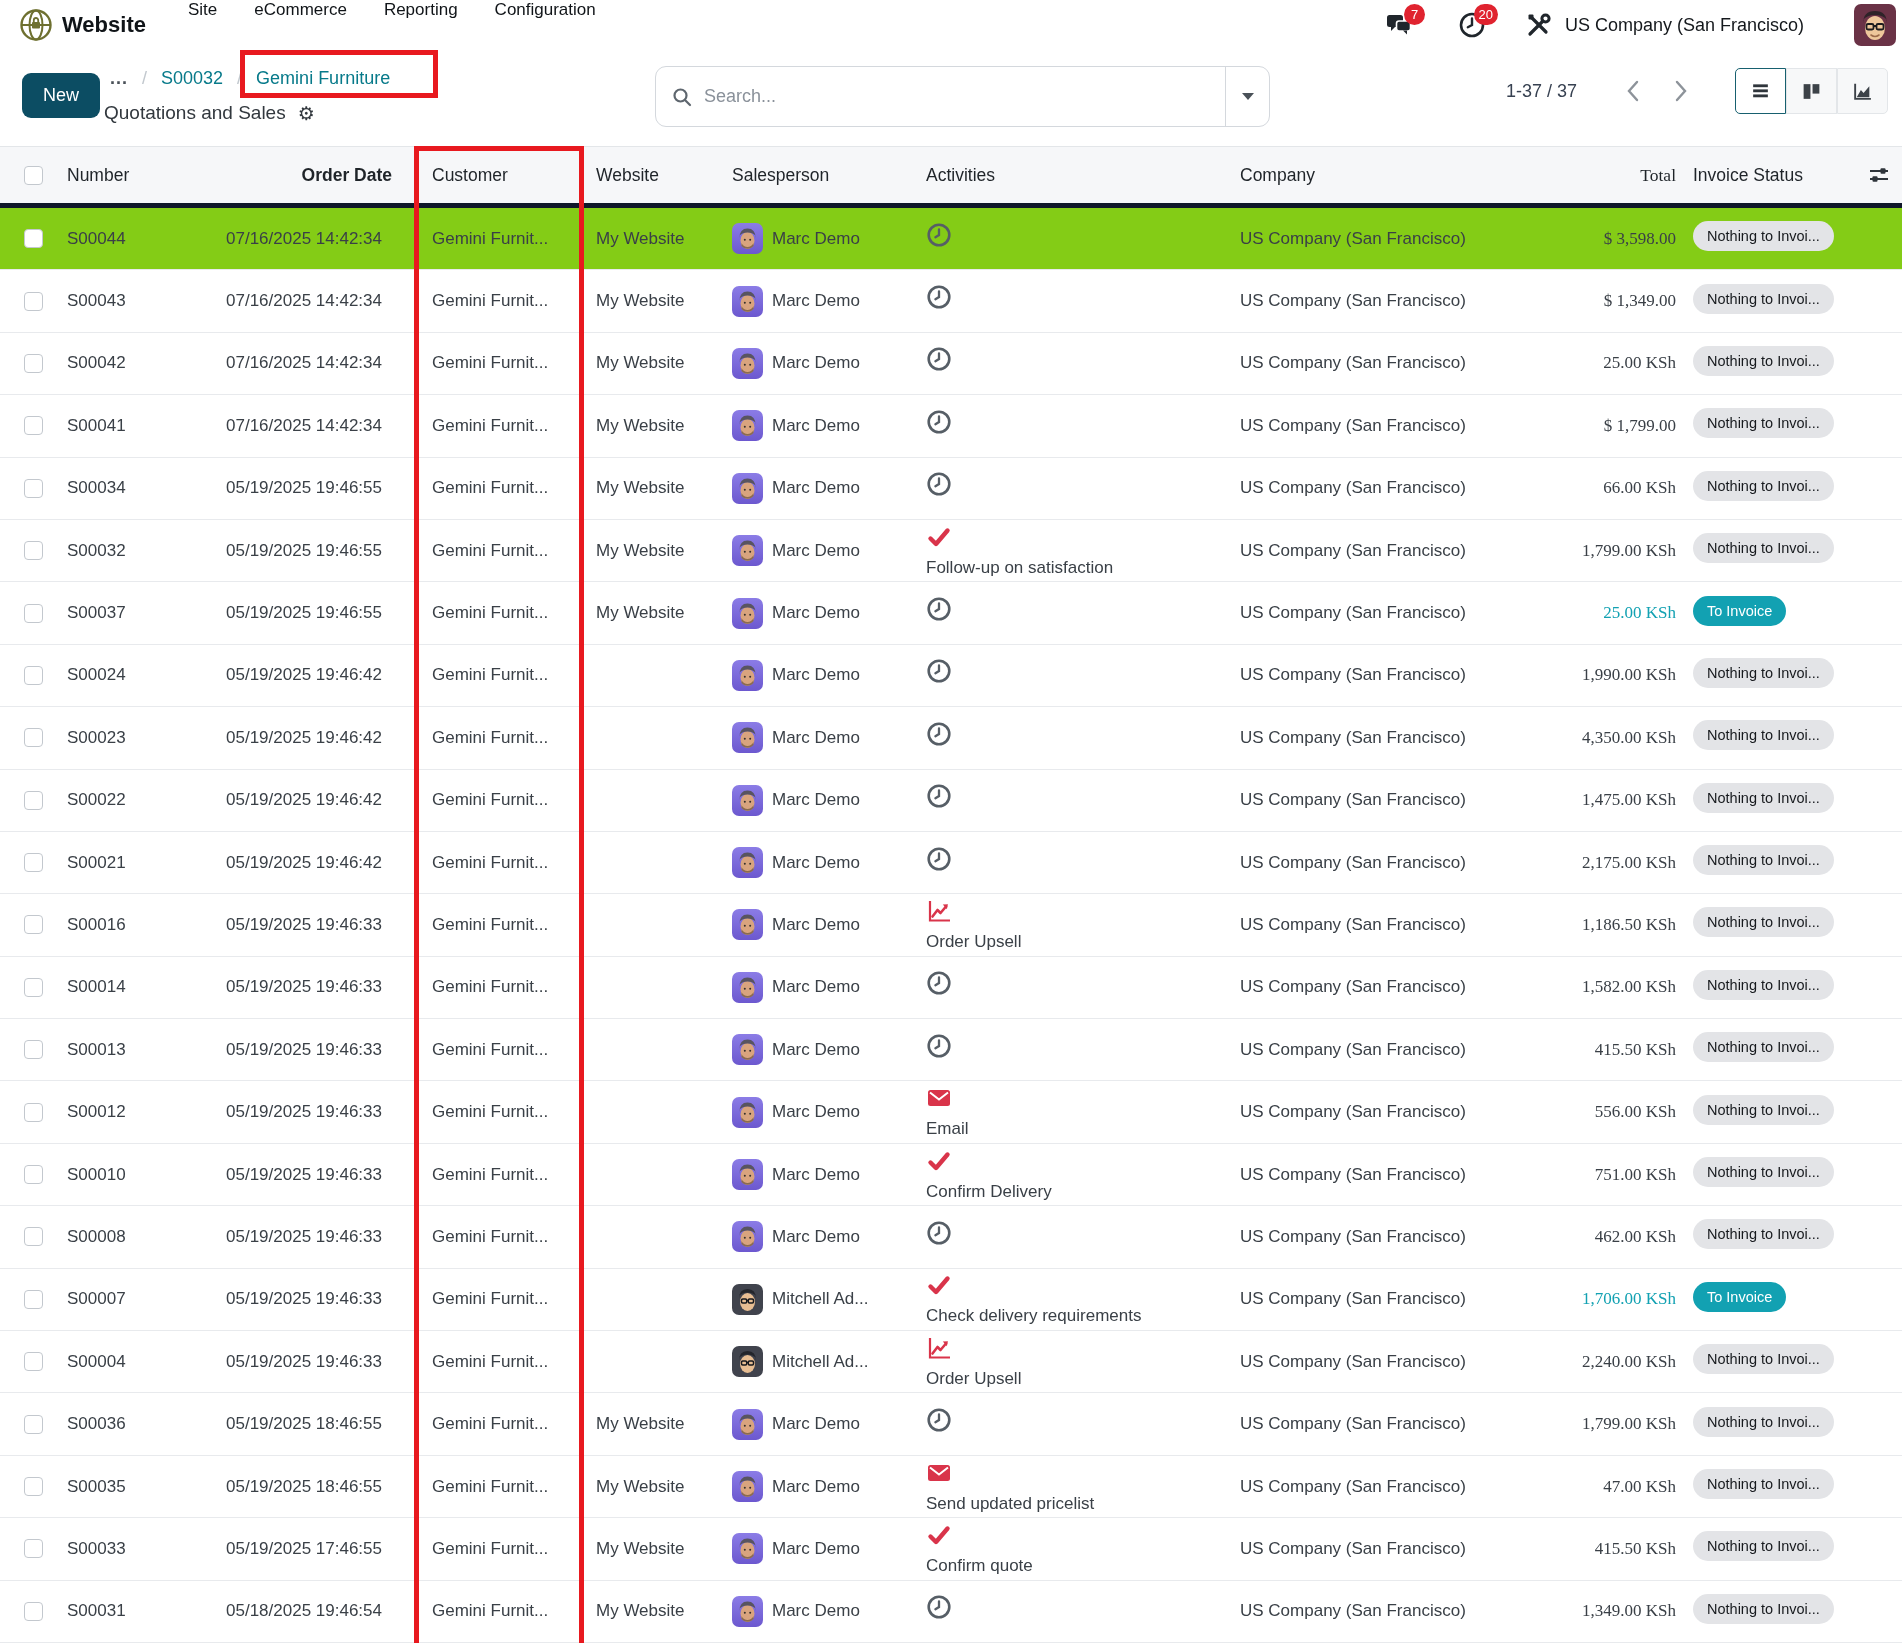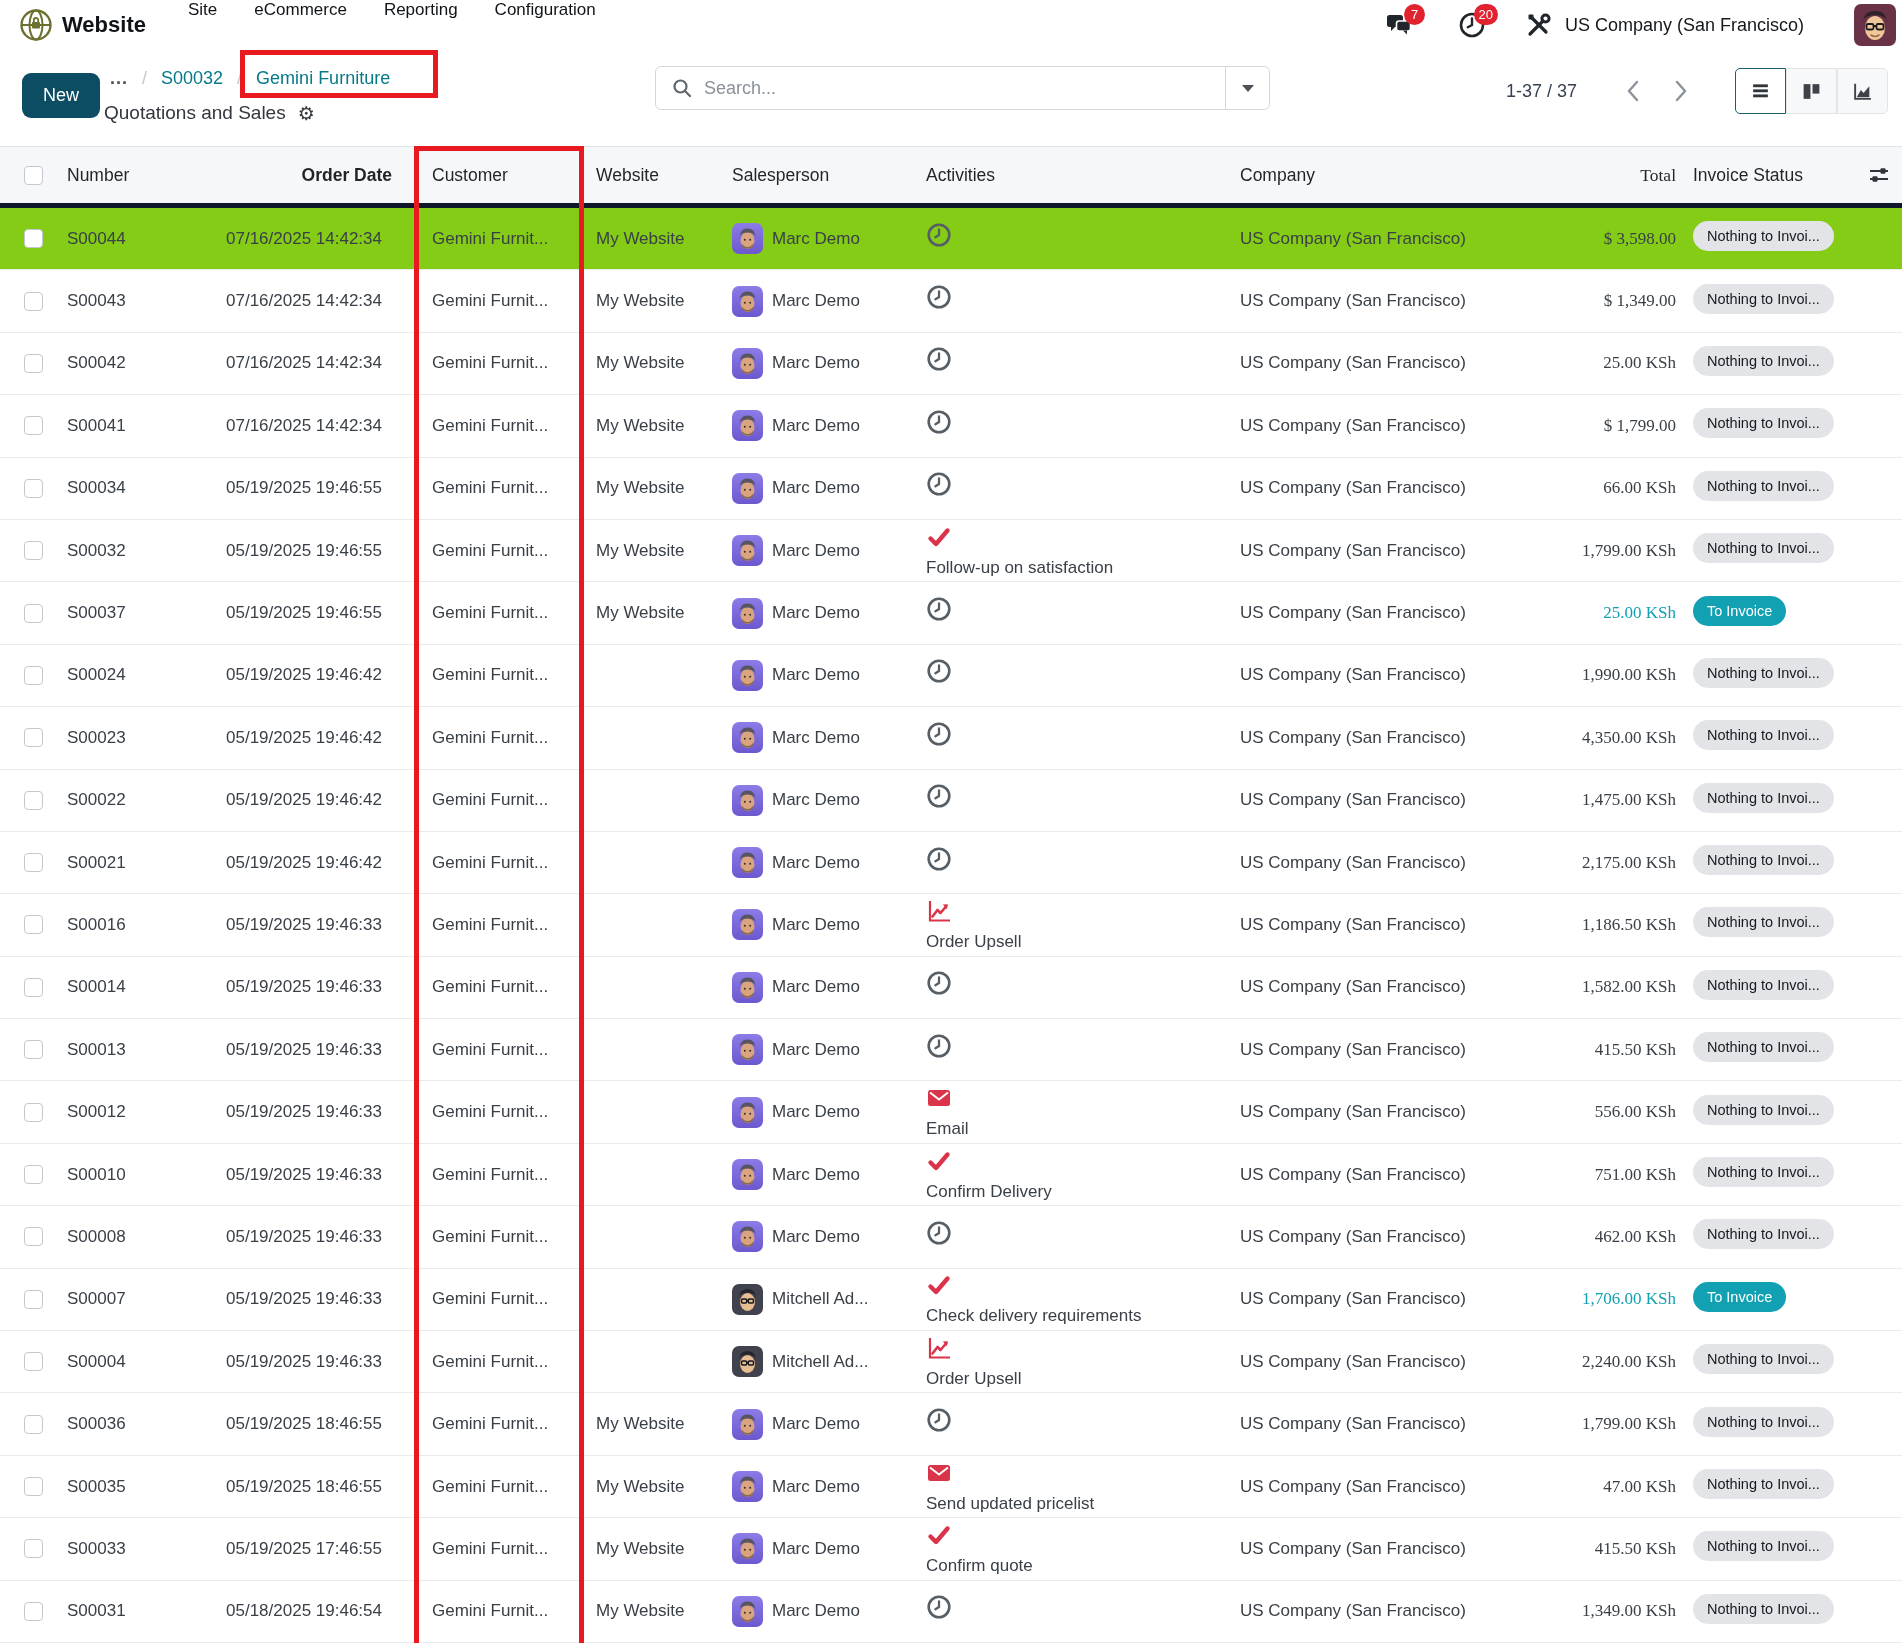--- a/index.html
+++ b/index.html
@@ -27,21 +27,21 @@
   .cp{position:absolute;top:50px;left:0;width:1902px;height:96px;background:#fff;}
   .btn-new{position:absolute;left:22px;top:23px;width:78px;height:45px;background:var(--newbg);color:#fff;border:none;border-radius:9px;font-size:18px;font-family:inherit;cursor:pointer;}
   .crumbs{position:absolute;left:110px;top:12px;height:32px;display:flex;align-items:center;gap:14px;font-size:18px;}
   .crumb-dots{color:#495057;font-weight:700;letter-spacing:1px;cursor:pointer;}
   .crumb-sep{color:#c2c8ce;}
   .crumb-link{color:var(--link);cursor:pointer;text-decoration:none;white-space:nowrap;}
   .view-title{position:absolute;left:104px;top:48px;height:30px;display:flex;align-items:center;gap:12px;}
   .view-title span{font-size:19px;color:#32383e;}
   .gear{font-size:19px;color:#8a9097;cursor:pointer;line-height:1;}
 
-  .searchbox{position:absolute;left:655px;top:16px;width:615px;height:44px;border:1px solid #d4d8dd;border-radius:6px;background:#fff;display:flex;align-items:center;}
+  .searchbox{position:absolute;left:655px;top:16px;width:615px;height:61px;border:1px solid #d4d8dd;border-radius:11px;background:#fff;display:flex;align-items:center;}
   .searchbox input{flex:1;border:none;outline:none;font-size:18px;font-family:inherit;color:#32383e;margin-left:10px;}
   .searchbox input::placeholder{color:#8a919a;}
   .search-mag{margin-left:16px;width:20px;height:20px;flex:0 0 auto;}
   .search-caret{width:44px;height:100%;border-left:1px solid #d4d8dd;display:flex;align-items:center;justify-content:center;cursor:pointer;}
   .caret-tri{width:0;height:0;border-left:6px solid transparent;border-right:6px solid transparent;border-top:7px solid #4a5158;}
 
   .pager{position:absolute;left:1506px;top:16px;height:50px;display:flex;align-items:center;font-size:18px;color:#374151;}
   .pager-chevrons{position:absolute;left:1616px;top:16px;height:50px;display:flex;align-items:center;gap:14px;}
   .chev{width:34px;height:40px;display:flex;align-items:center;justify-content:center;cursor:pointer;}
 

